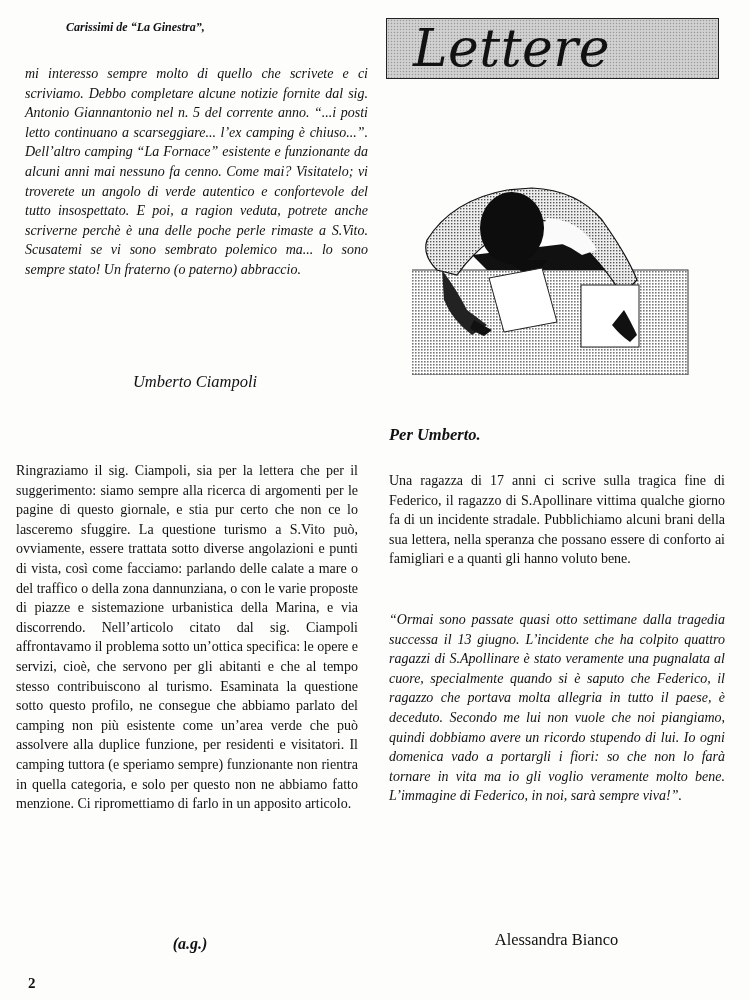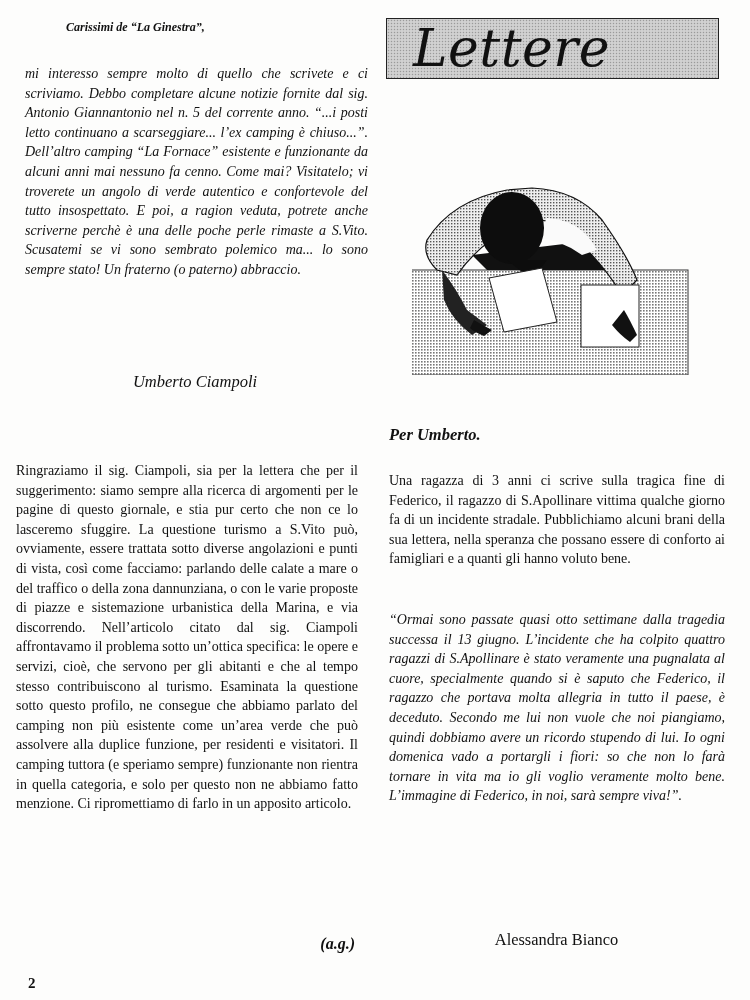--- a/index.html
+++ b/index.html
@@ -13,21 +13,21 @@
   .serif-it { font-style: italic; }
   .para {
     font-size: 14px; line-height: 19.6px; text-align: justify;
     text-align-last: left; margin: 0;
   }
   .bold-it { font-weight: bold; font-style: italic; }
   #greeting { left: 34px; top: 20px; width: 340px; font-size: 12px; margin-left: 32px; }
   #letter1 { left: 25px; top: 64px; width: 343px; }
   #sig1 { left: 25px; top: 372px; width: 340px; text-align: center; font-size: 16.5px; font-style: italic; }
   #reply { left: 16px; top: 461px; width: 342px; }
-  #reply-sig { left: 25px; top: 935px; width: 330px; text-align: right; font-style: italic; font-weight: bold; font-size: 16px; }
+  #reply-sig { left: 25px; top: 935px; width: 330px; text-align: center; font-style: italic; font-weight: bold; font-size: 16px; }
   #pagenum { left: 28px; top: 975px; font-weight: bold; font-size: 15px; }
 
   #title-box {
     left: 386px; top: 18px; width: 333px; height: 61px;
     border: 1.5px solid #222;
     background-color: #c9c9c9;
     background-image:
       radial-gradient(#9a9a9a 0.6px, transparent 0.8px),
       radial-gradient(#e8e8e8 0.6px, transparent 0.8px);
     background-size: 3px 3px, 3px 3px;
@@ -92,15 +92,15 @@
     <polygon points="77,118 130,108 145,162 92,172" fill="#fff" stroke="#222" stroke-width="1"></polygon>
 
     <rect x="169" y="125" width="58" height="62" fill="#fff" stroke="#222" stroke-width="1"></rect>
 
     <path d="M62 160 Q70 165 80 170 L72 176 Q62 172 58 168 Z" fill="#111"></path>
     <path d="M200 165 Q208 175 218 182 L225 175 Q218 160 212 150 Z" fill="#111"></path>
   </svg>
 </div>
 
 <div id="section2-title" class="abs bold-it">Per Umberto.</div>
-<p id="intro2" class="abs para">Una ragazza di 3 anni ci scrive sulla tragica fine di Federico, il ragazzo di S.Apollinare vittima qualche giorno fa di un incidente stradale. Pubblichiamo alcuni brani della sua lettera, nella speranza che possano essere di conforto ai famigliari e a quanti gli hanno voluto bene.</p>
+<p id="intro2" class="abs para">Una ragazza di 17 anni ci scrive sulla tragica fine di Federico, il ragazzo di S.Apollinare vittima qualche giorno fa di un incidente stradale. Pubblichiamo alcuni brani della sua lettera, nella speranza che possano essere di conforto ai famigliari e a quanti gli hanno voluto bene.</p>
 <p id="quote2" class="abs para serif-it">“Ormai sono passate quasi otto settimane dalla tragedia successa il 13 giugno. L’incidente che ha colpito quattro ragazzi di S.Apollinare è stato veramente una pugnalata al cuore, specialmente quando si è saputo che Federico, il ragazzo che portava molta allegria in tutto il paese, è deceduto. Secondo me lui non vuole che noi piangiamo, quindi dobbiamo avere un ricordo stupendo di lui. Io ogni domenica vado a portargli i fiori: so che non lo farà tornare in vita ma io gli voglio veramente molto bene. L’immagine di Federico, in noi, sarà sempre viva!”.</p>
 <div id="sig2" class="abs">Alessandra Bianco</div>
 
 </body></html>

